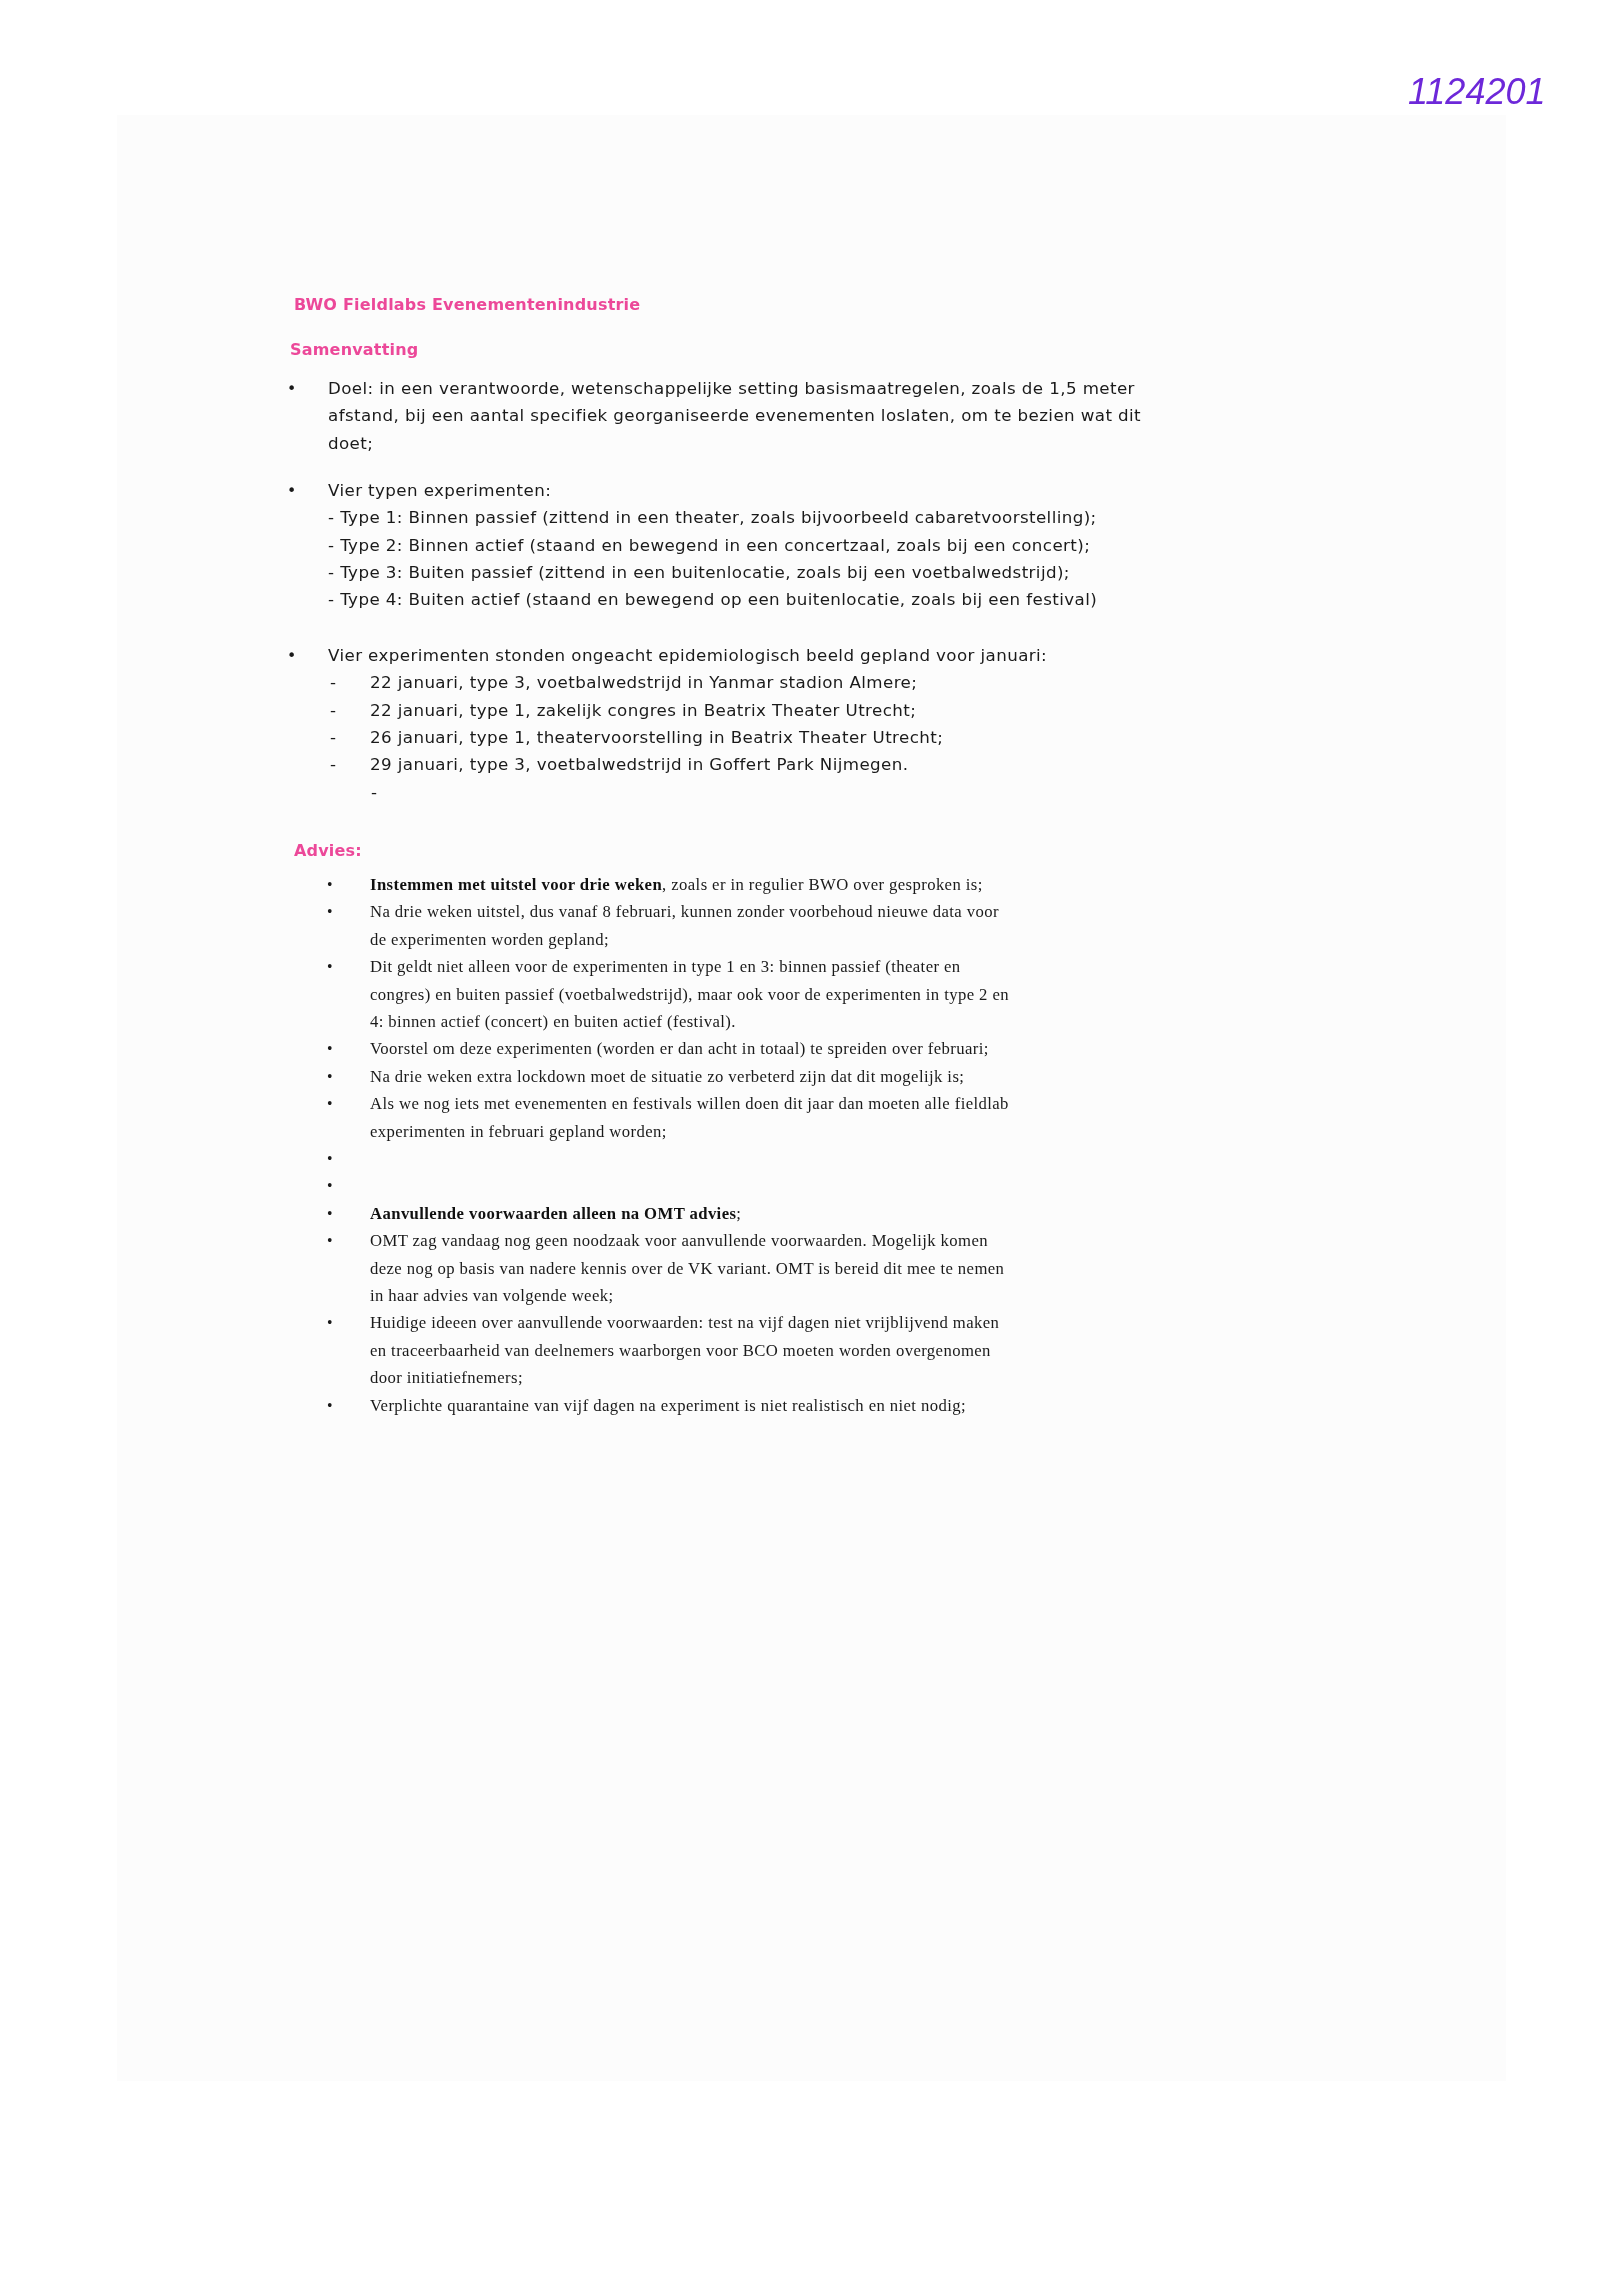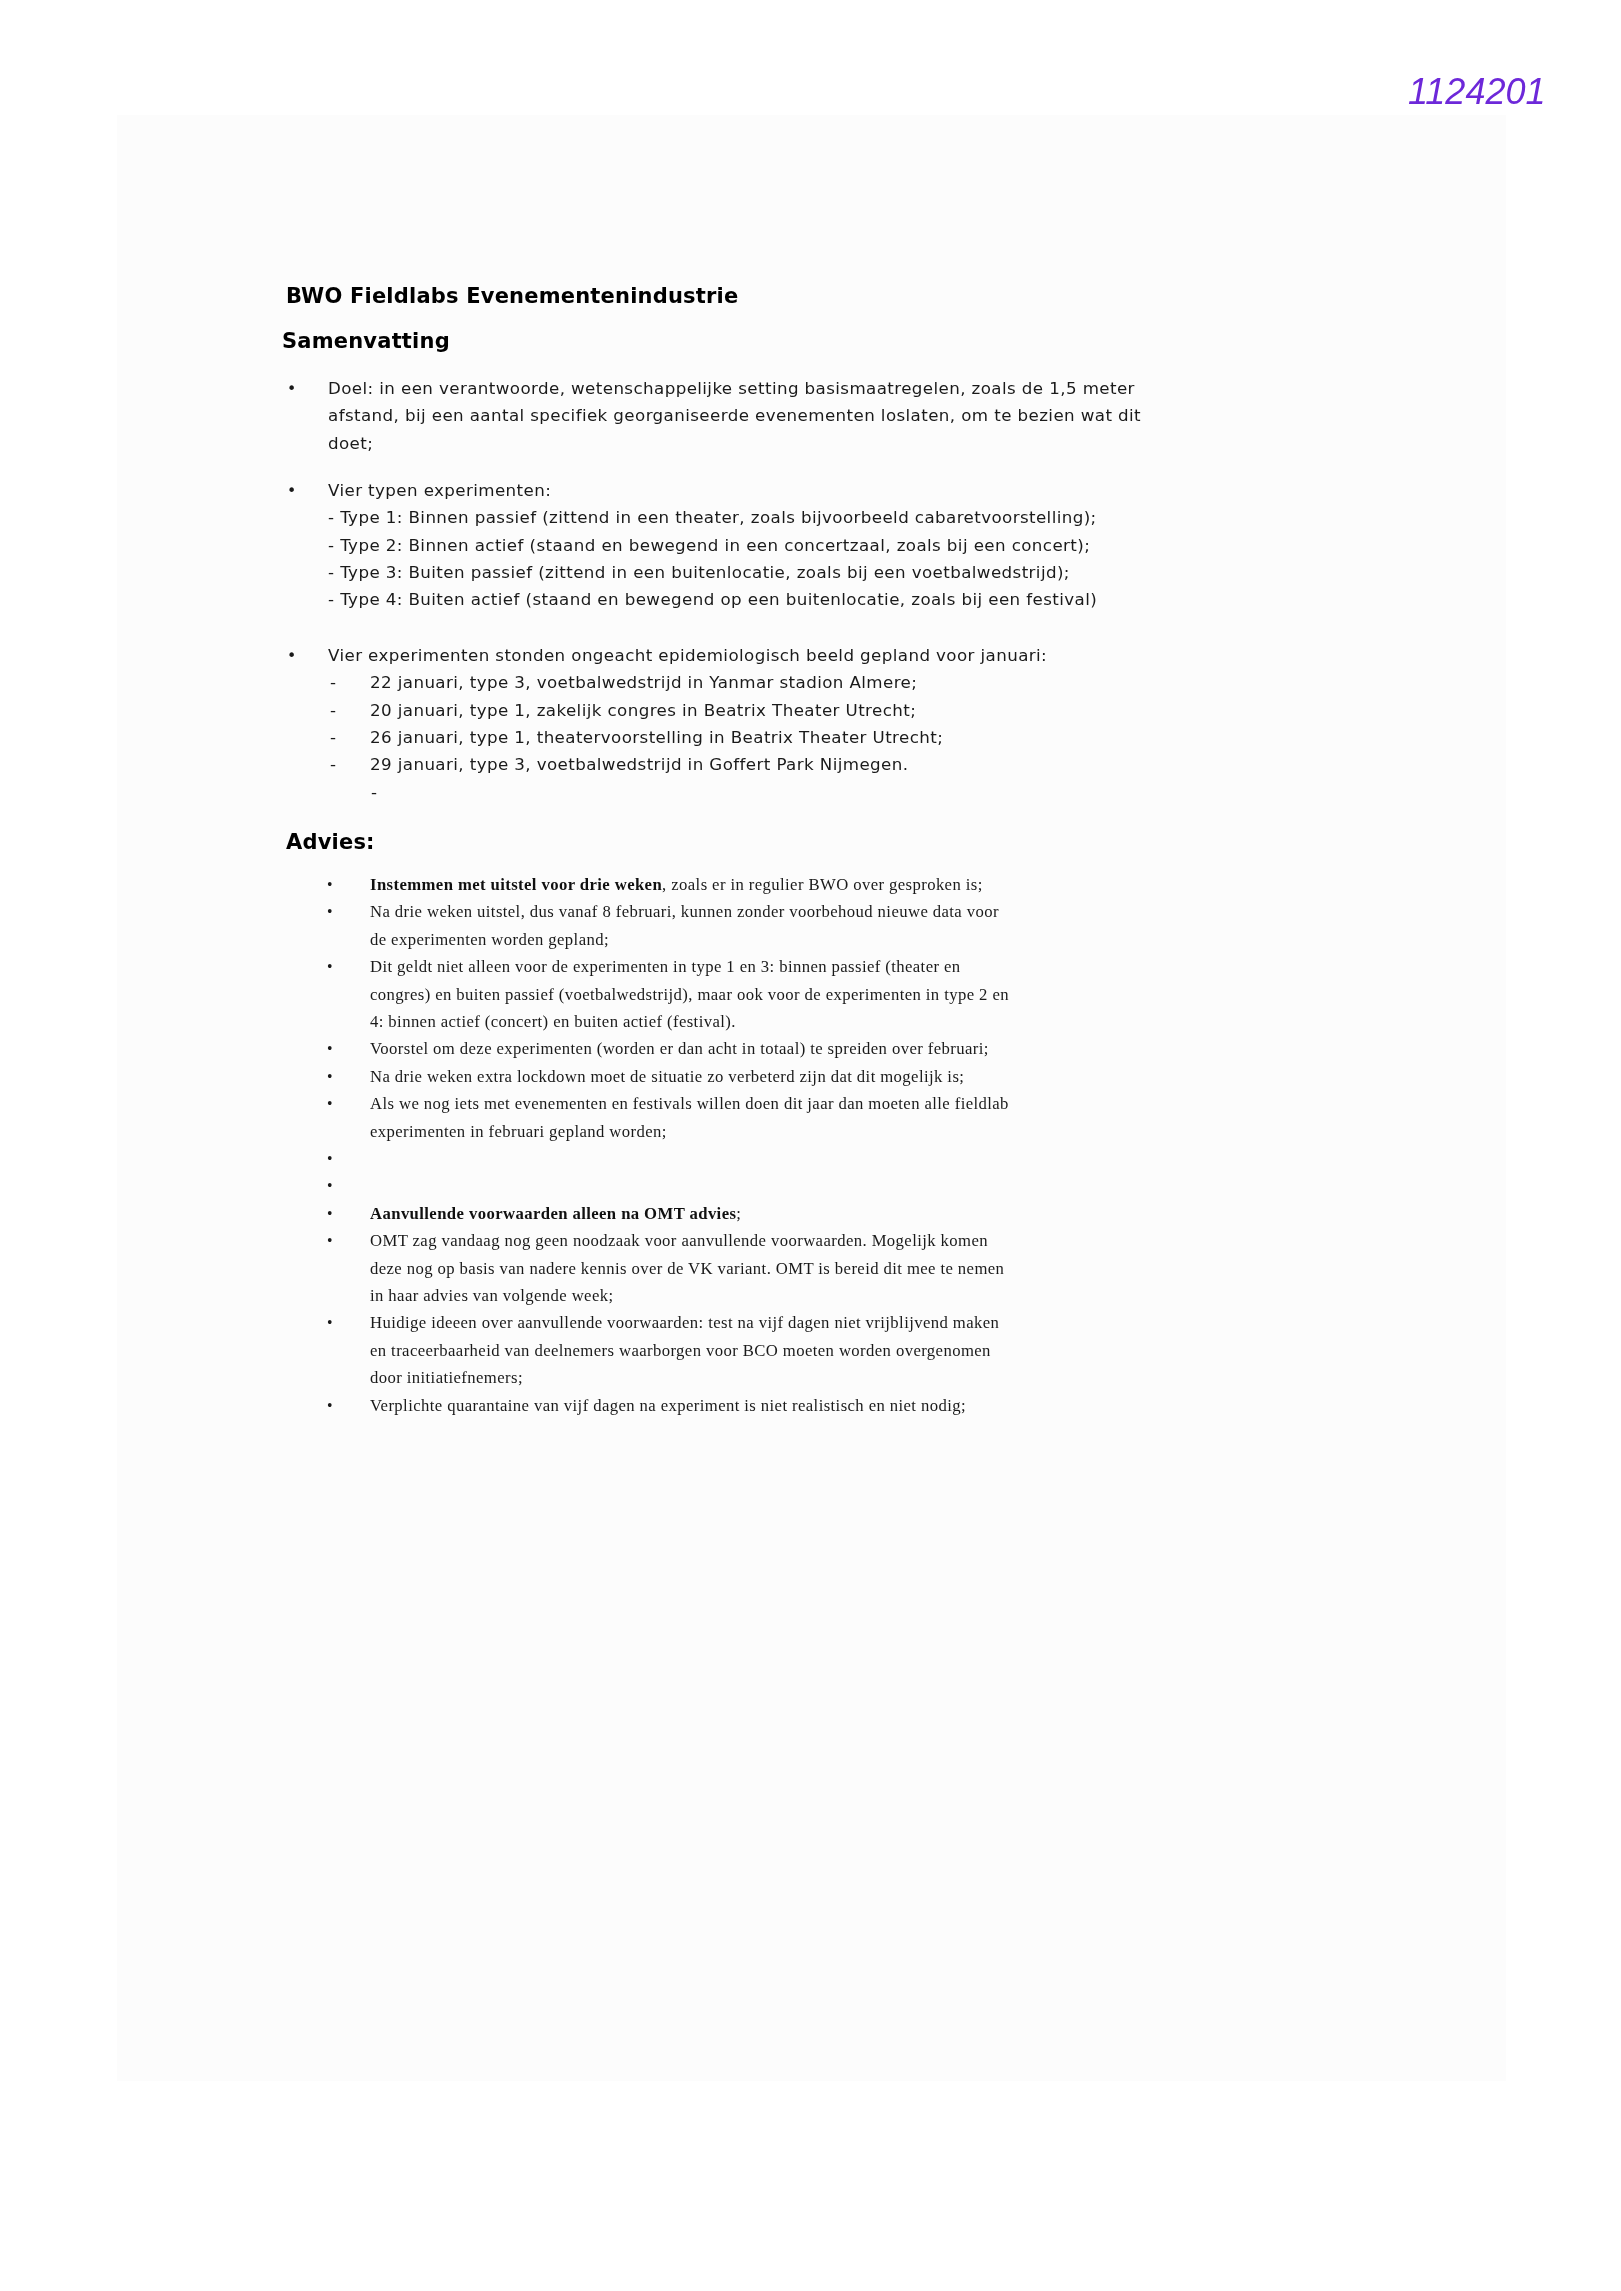--- a/index.html
+++ b/index.html
@@ -17,23 +17,23 @@
     width: 1389px; height: 1966px;
     background: #fcfcfc;
   }
   .doc-number {
     position: absolute; left: 1408px; top: 74px;
     font-family: "Liberation Sans", sans-serif;
     font-size: 36px; line-height: 1; color: #6d28d9;
     letter-spacing: 0px; white-space: nowrap; font-style: italic;
   }
   h1, h2 {
-    position: absolute; margin: 4px;
-    font-size: 21px; line-height: 27.4px; font-weight: bold;
-    color: #000000; letter-spacing: 0.2px; white-space: nowrap;
+    position: absolute; margin: 12px;
+    font-size: 16px; line-height: 27.4px; font-weight: bold;
+    color: #ec4899; letter-spacing: 0.2px; white-space: nowrap;
   }
   #title   { left: 282px; top: 279px; }
   #h-sam   { left: 278px; top: 324px; }
   #h-adv   { left: 282px; top: 825px; }
 
   .doclist { position: absolute; }
   #list-sam { left: 286px; top: 375px; width: 1078px; }
   #list-adv { left: 326px; top: 871px; width: 1039px; }
 
   .li {
@@ -86,21 +86,21 @@
       <div class="li"><span class="t"><span class="rest">Doel: in een verantwoorde, wetenschappelijke setting basismaatregelen, zoals de 1,5 meter
 afstand, bij een aantal specifiek georganiseerde evenementen loslaten, om te bezien wat dit
 doet;</span></span></div>
       <div class="li"><span class="t"><span class="rest">Vier typen experimenten:
 - Type 1: Binnen passief (zittend in een theater, zoals bijvoorbeeld cabaretvoorstelling);
 - Type 2: Binnen actief (staand en bewegend in een concertzaal, zoals bij een concert);
 - Type 3: Buiten passief (zittend in een buitenlocatie, zoals bij een voetbalwedstrijd);
 - Type 4: Buiten actief (staand en bewegend op een buitenlocatie, zoals bij een festival)</span></span></div>
       <div class="li"><span class="t"><span class="rest">Vier experimenten stonden ongeacht epidemiologisch beeld gepland voor januari:</span></span><div class="dash-list">
           <div class="dash-row"><span>22 januari, type 3, voetbalwedstrijd in Yanmar stadion Almere;</span></div>
-          <div class="dash-row"><span>20 januari, type 1, zakelijk congres in Beatrix Theater Utrecht;</span></div>
+          <div class="dash-row"><span>22 januari, type 1, zakelijk congres in Beatrix Theater Utrecht;</span></div>
           <div class="dash-row"><span>26 januari, type 1, theatervoorstelling in Beatrix Theater Utrecht;</span></div>
           <div class="dash-row"><span>29 januari, type 3, voetbalwedstrijd in Goffert Park Nijmegen.</span></div>
           <div class="dash-row empty"><span></span></div>
         </div></div>
     </div>
 
   <h2 id="h-adv">Advies:</h2>
 
   <div id="list-adv" class="doclist">
       <div class="li"><span class="t"><b>Instemmen met uitstel voor drie weken</b><span class="rest">, zoals er in regulier BWO over gesproken is;</span></span></div>

